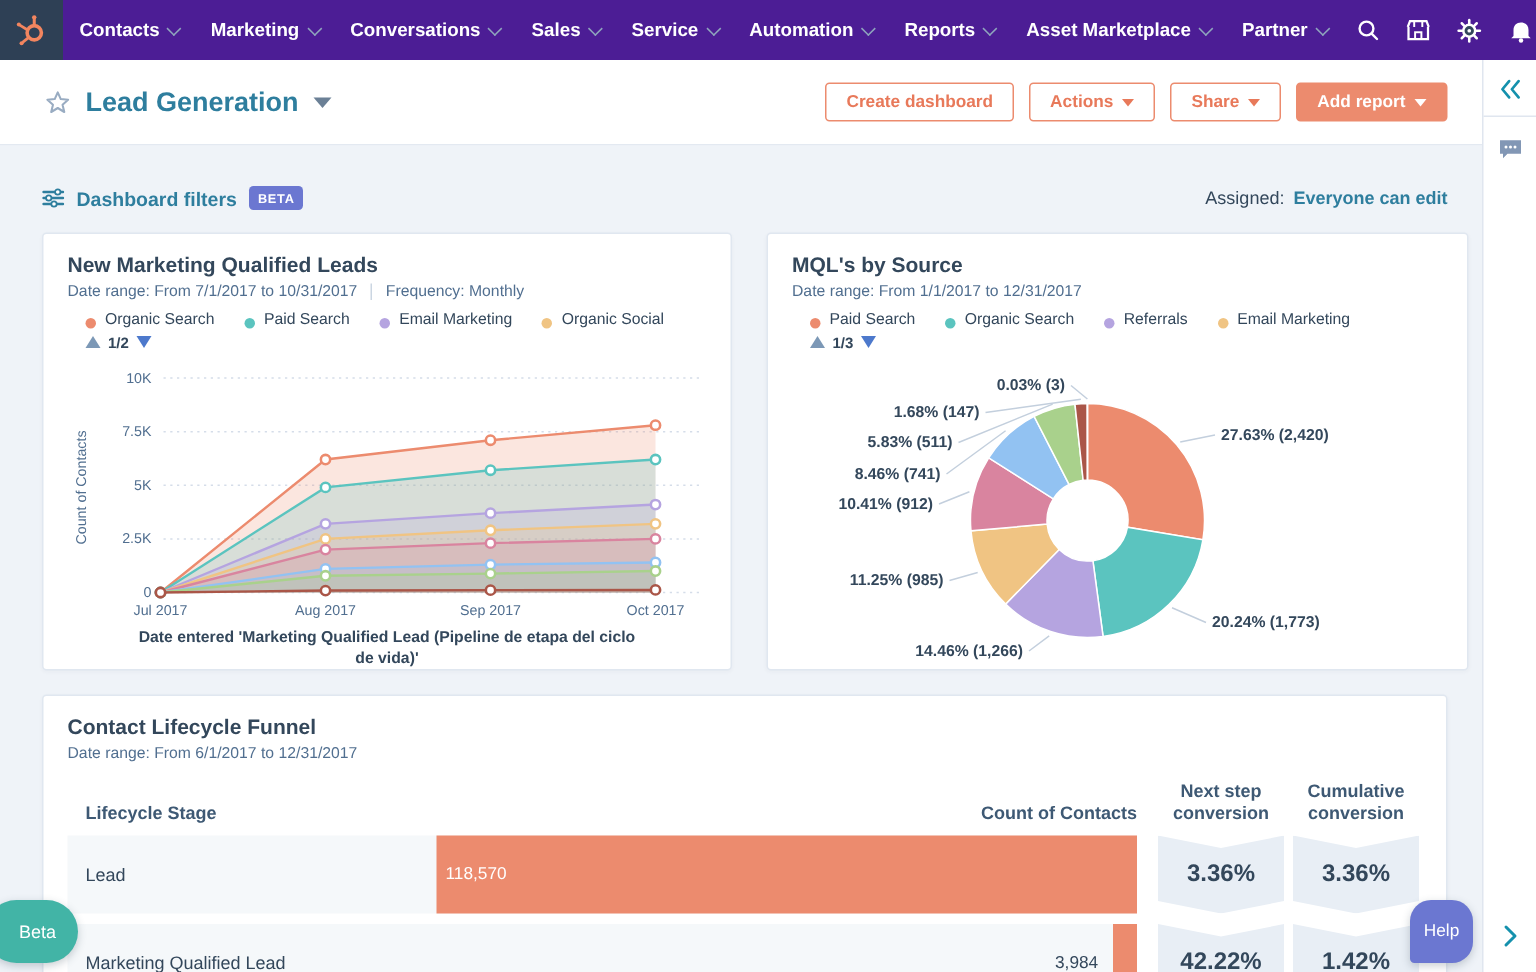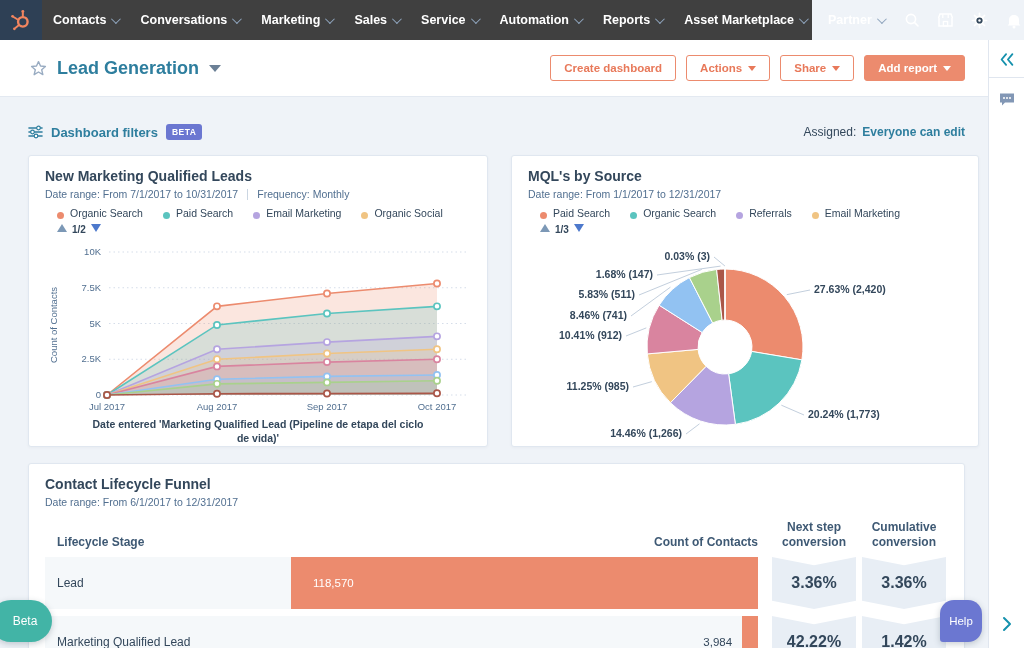--- a/index.html
+++ b/index.html
@@ -1,20 +1,20 @@
 <!DOCTYPE html>
 <html><head>
 <meta charset="utf-8">
 <style>
   * { margin:0; padding:0; box-sizing:border-box; }
   html,body { width:1024px; height:648px; overflow:hidden; }
   body { position:relative; font-family:"Liberation Sans", sans-serif; background:#eff3f8; color:#33475b; }
 
   
-  .topnav { position:absolute; left:0; top:0; width:812px; height:40px; background:#404040; display:flex; align-items:center; z-index:30; }
+  .topnav { position:absolute; left:0; top:0; width:1024px; height:40px; background:#4c1d95; display:flex; align-items:center; z-index:30; }
   .logo-cell { width:42px; height:40px; background:#2e4055; display:flex; align-items:center; justify-content:center; flex:0 0 auto; }
   .nav-items { display:flex; align-items:center; height:100%; }
   .nav-item { display:flex; align-items:center; gap:5px; padding:0 11px; height:100%; color:#fff; font-size:12.5px; font-weight:700; cursor:pointer; white-space:nowrap; }
   .nav-caret { width:7px; height:7px; border-right:1.6px solid #8fa5bd; border-bottom:1.6px solid #8fa5bd; transform:rotate(45deg) translateY(-2px); }
   .nav-right { margin-left:auto; display:flex; align-items:center; gap:0; padding-right:8px; }
   .nav-icon { width:34px; height:40px; display:flex; align-items:center; justify-content:center; cursor:pointer; }
 
   
   .pagehead { position:absolute; left:0; top:40px; width:1024px; height:57px; background:#fff; border-bottom:1px solid #e3e9f1; display:flex; align-items:center; padding:0 59px 0 30px; z-index:20; }
   .star { margin-right:10px; display:flex; cursor:pointer; }
@@ -64,21 +64,21 @@
   .funnel-head { display:flex; align-items:flex-end; margin-top:12px; }
   .fh-stagewrap { width:713px; display:flex; justify-content:space-between; align-items:flex-end; padding-left:12px; }
   .fh { font-size:12px; font-weight:700; color:#3e5974; line-height:1.25; }
   .fh.center { text-align:center; }
   .fh-next { width:84px; margin-left:14px; }
   .fh-cum { width:84px; margin-left:6px; }
   .funnel-row { display:flex; align-items:stretch; margin-top:7px; height:52px; }
   .fr-barzone { position:relative; width:713px; background:#f5f8fa; display:flex; align-items:center; }
   .fr-stage { font-size:12px; color:#33475b; padding-left:12px; }
   .fr-bar { position:absolute; right:0; top:0; bottom:0; background:#ec8b6e; display:flex; align-items:center; cursor:pointer; }
-  .fr-bar .inval { color:#fff; font-size:11.5px; padding-left:22px; white-space:nowrap; }
+  .fr-bar .inval { color:#fff; font-size:11.5px; padding-left:6px; white-space:nowrap; }
   .fr-outval { position:absolute; top:50%; transform:translateY(-50%); font-size:11.5px; color:#33475b; white-space:nowrap; }
   .chev-badge { width:84px; margin-left:14px; background:#e8eef5; clip-path:polygon(0 0,50% 16%,100% 0,100% 84%,50% 100%,0 84%); display:flex; align-items:center; justify-content:center; font-size:16px; font-weight:700; color:#33475b; }
   .chev-badge.cum { margin-left:6px; }
 
   
   .beta-pill { position:absolute; left:-10px; top:600px; width:62px; height:42px; background:#42b4a6; border-radius:21px; color:#fff; font-size:12px; display:flex; align-items:center; justify-content:center; padding-left:8px; box-shadow:0 2px 6px rgba(45,62,80,.25); z-index:40; cursor:pointer; }
   .help-btn { position:absolute; right:42px; top:600px; width:42px; height:42px; background:#6b77d1; border-radius:14px 14px 14px 3px; color:#fff; font-size:11.5px; display:flex; align-items:center; justify-content:center; box-shadow:0 2px 6px rgba(45,62,80,.25); z-index:40; cursor:pointer; }
 
   svg text { font-family:"Liberation Sans", sans-serif; }
 </style>
@@ -96,25 +96,25 @@
       <line x1="9.2" y1="12" x2="3.5" y2="8.5" stroke="#f2855f" stroke-width="2"></line>
       <circle cx="2.8" cy="8" r="1.5" fill="#f2855f"></circle>
     </svg>
   </div>
   <div class="nav-items">
     <div class="nav-item">
         <span>Contacts</span>
         <span class="nav-caret"></span>
       </div>
     <div class="nav-item">
+        <span>Marketing</span>
+        <span class="nav-caret"></span>
+      </div>
+    <div class="nav-item">
         <span>Conversations</span>
-        <span class="nav-caret"></span>
-      </div>
-    <div class="nav-item">
-        <span>Marketing</span>
         <span class="nav-caret"></span>
       </div>
     <div class="nav-item">
         <span>Sales</span>
         <span class="nav-caret"></span>
       </div>
     <div class="nav-item">
         <span>Service</span>
         <span class="nav-caret"></span>
       </div>

